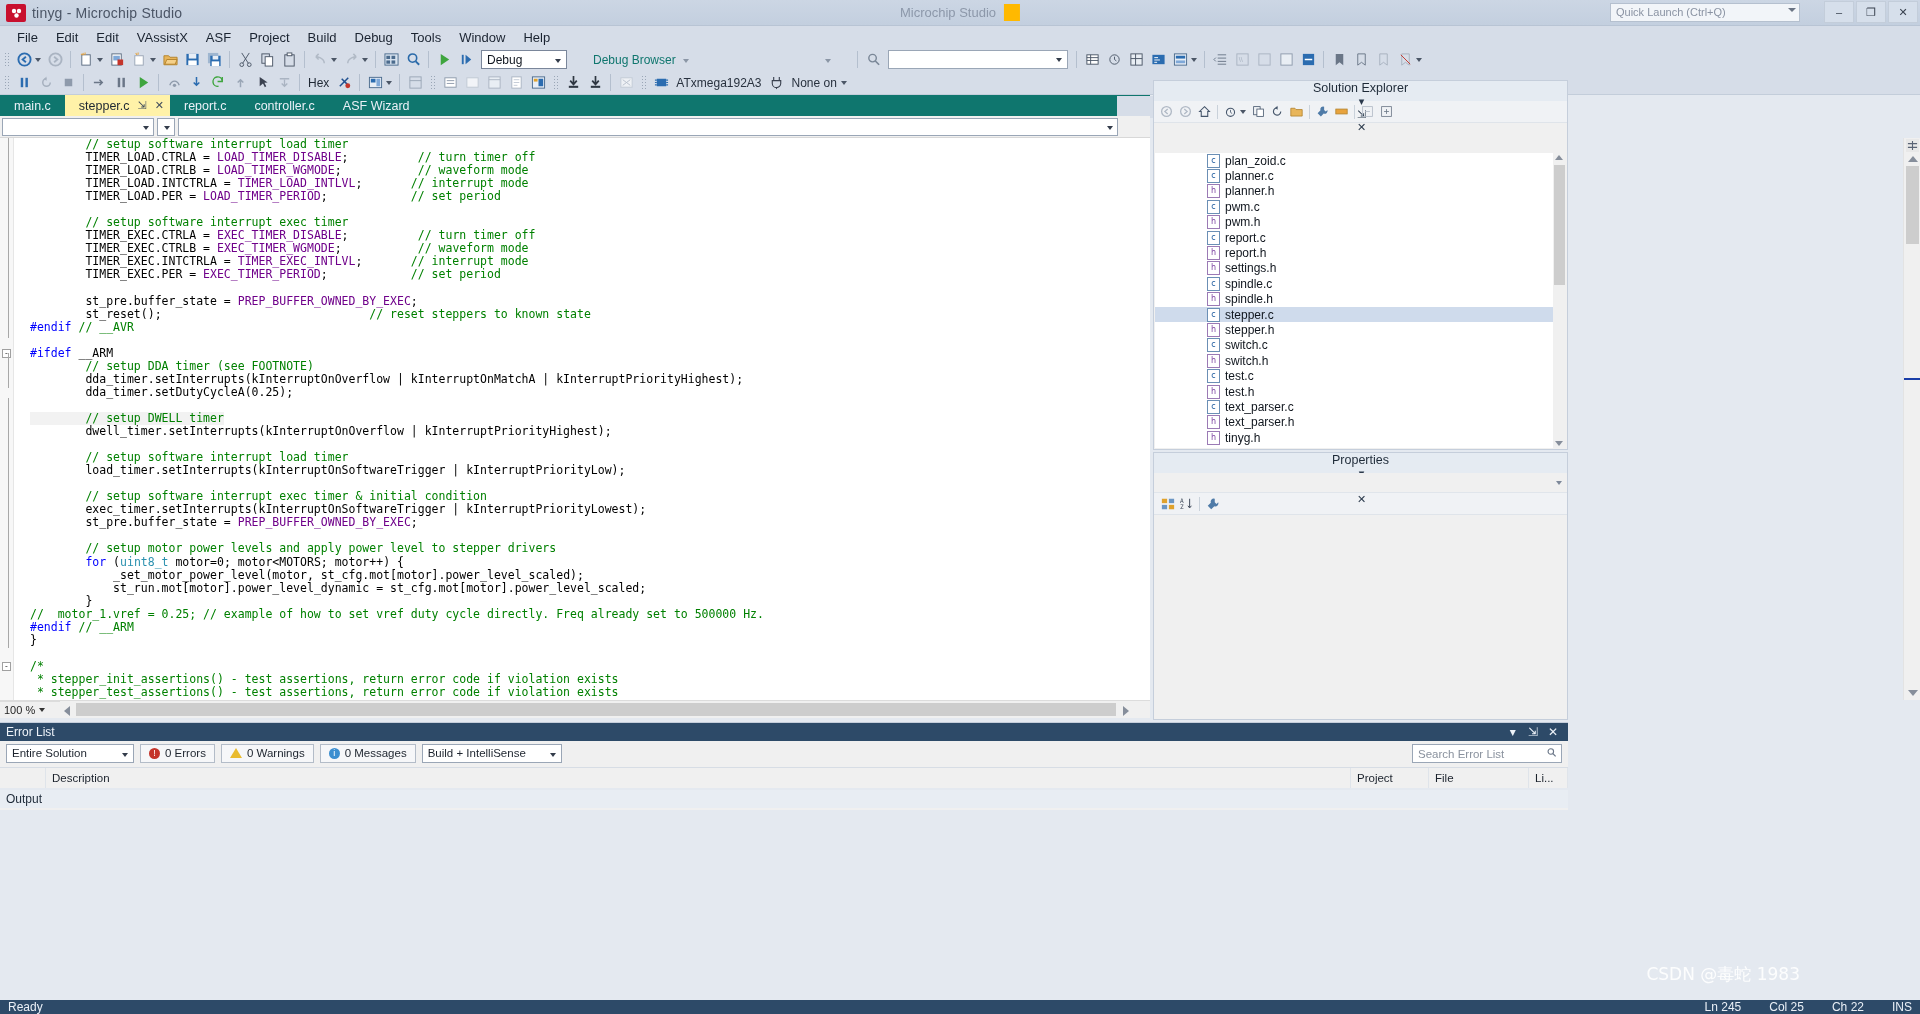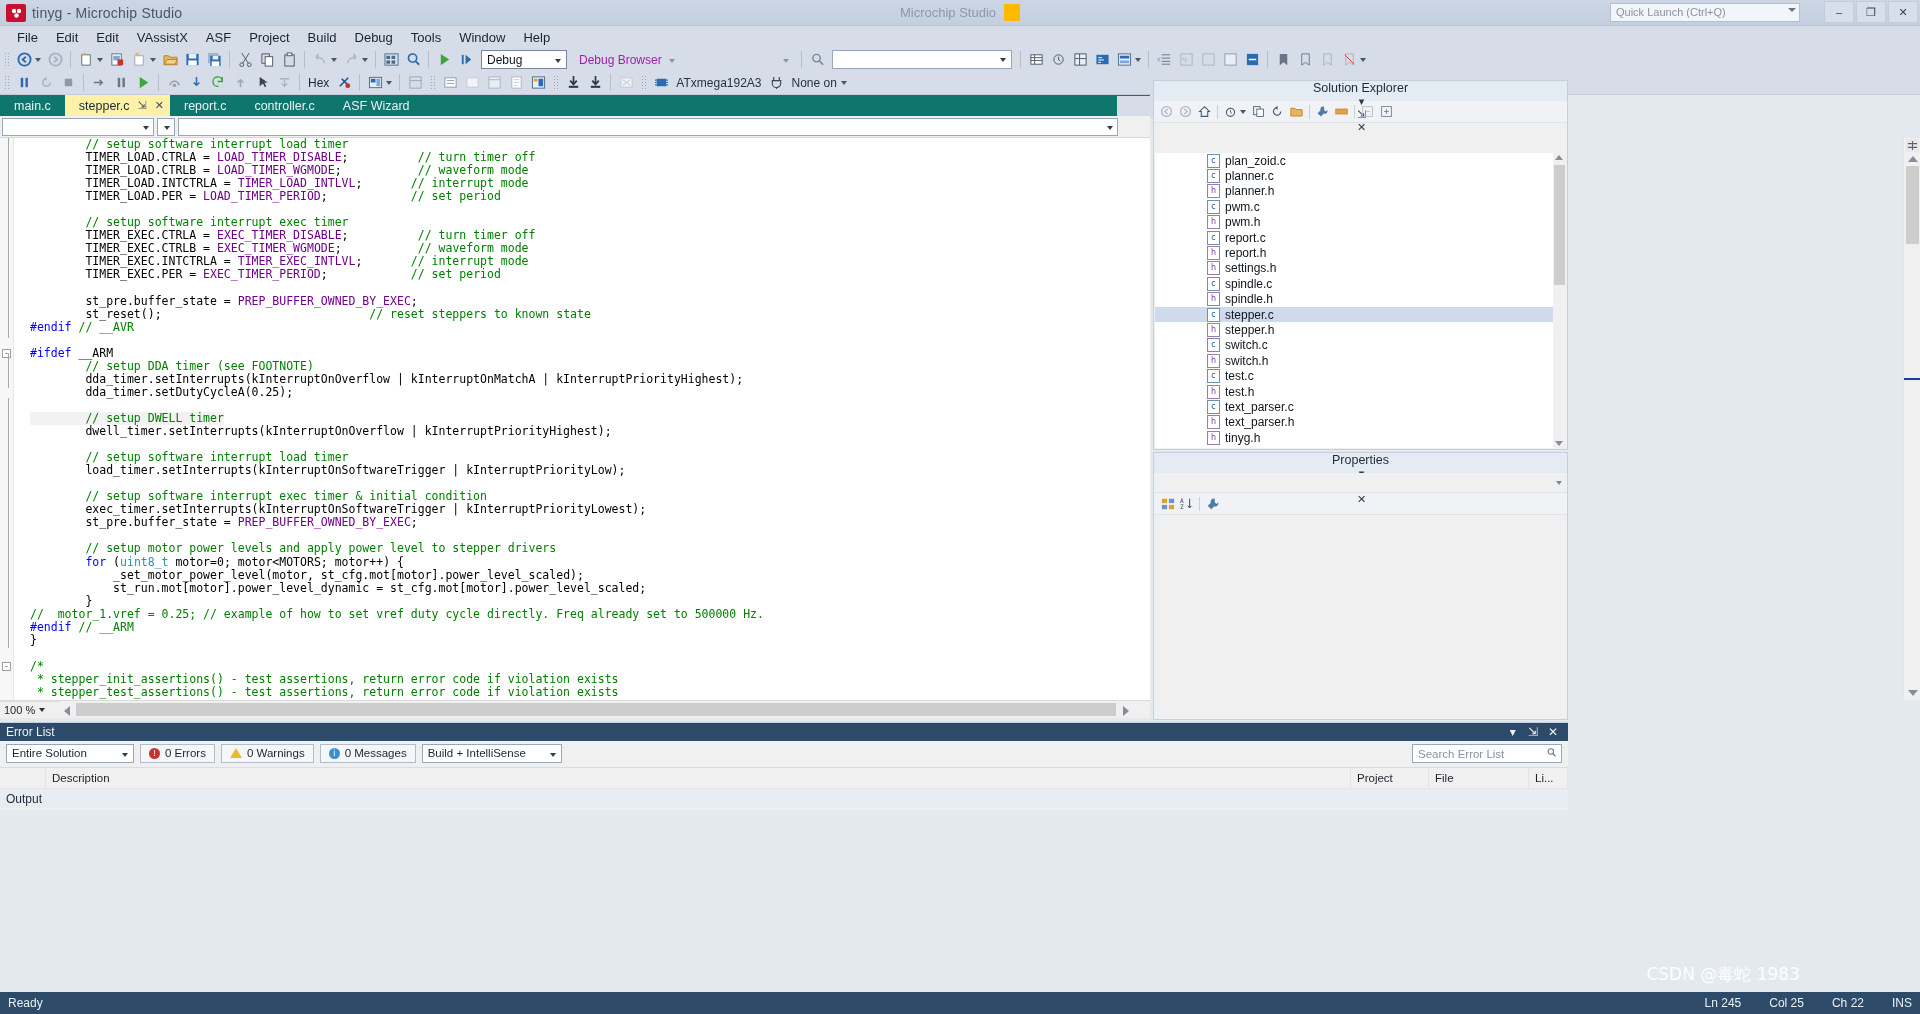--- a/index.html
+++ b/index.html
@@ -106,22 +106,22 @@
     display: flex; align-items: center; position: relative;
     margin: 0 4px;
   }
   .tb-combo .cc {
     position: absolute; right: 5px; top: 8px;
     width: 0; height: 0; border-left: 3px solid transparent;
     border-right: 3px solid transparent; border-top: 4px solid #333c4a;
   }
   .tb-combo-flat {
     height: 19px; border: 1px solid transparent; background: transparent;
-    font-size: 12px; color: #a21caf; padding: 1px 16px 1px 5px;
-    display: flex; align-items: center; position: relative; margin: 0 2px;
+    font-size: 12px; color: #0f766e; padding: 1px 16px 1px 5px;
+    display: flex; align-items: center; position: relative; margin: 0 16px;
   }
   .tb-combo-flat .cc {
     position: absolute; right: 5px; top: 8px;
     width: 0; height: 0; border-left: 3px solid transparent;
     border-right: 3px solid transparent; border-top: 4px solid #8b96a6;
   }
   .tb-search {
     height: 19px; width: 180px; border: 1px solid #9aa6b6; background: #fff;
     margin: 0 4px; position: relative;
   }
@@ -369,21 +369,21 @@
     position: absolute; left: 0; top: 790px; width: 1568px; height: 20px;
     background: #f0f0f0;
   }
   .output-header {
     height: 18px; background: #e8edf3; color: #1e2a38;
     display: flex; align-items: center; padding: 0 6px; font-size: 12px;
   }
 
   
   .statusbar {
-    position: absolute; left: 0; bottom: 0; width: 1920px; height: 22px;
+    position: absolute; left: 0; bottom: 0; width: 1920px; height: 14px;
     background: #2d4a68; color: #eaf0f7;
     display: flex; align-items: center; font-size: 12px;
   }
   .sb-left { padding-left: 8px; }
   .sb-right {
     position: absolute; right: 8px; display: flex; gap: 28px;
   }
 
   
   .watermark {

